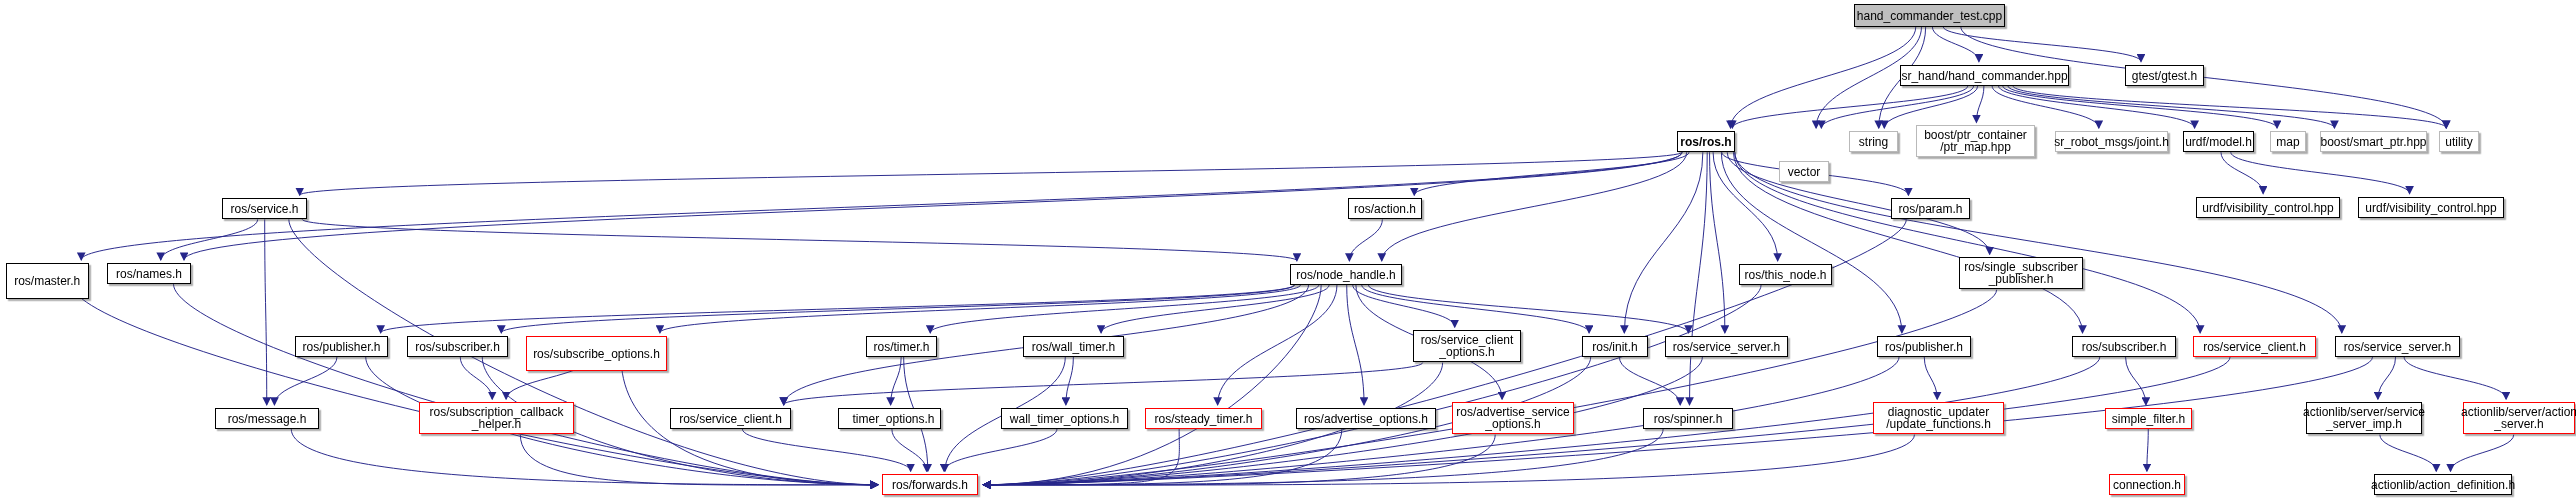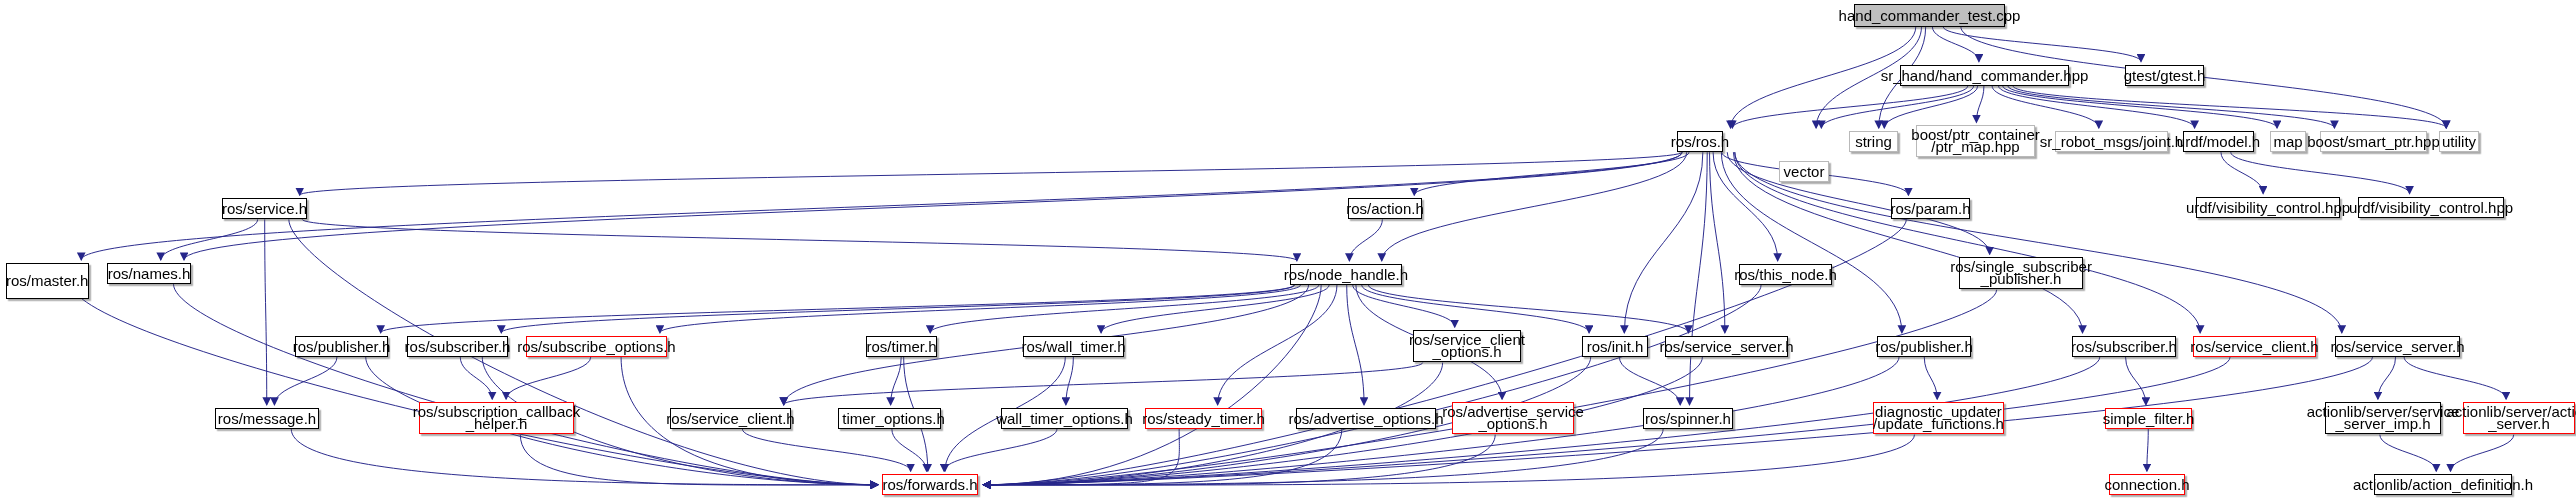--- a/index.html
+++ b/index.html
@@ -1,21 +1,21 @@
 <!DOCTYPE html>
 <html style="font-size:13px"><head>
 <meta charset="utf-8">
 <style>
   html,body{margin:0;padding:0;background:#ffffff;}
   #canvas{position:relative;width:2576px;height:501px;background:#ffffff;overflow:hidden;
           font-family:"Liberation Sans","DejaVu Sans",sans-serif;}
   #edge-layer{position:absolute;left:0;top:0;width:2576px;height:501px;}
   .node{position:absolute;box-sizing:border-box;background:#ffffff;color:#000000;
         display:flex;align-items:center;justify-content:center;text-align:center;
-        font-size:15px;line-height:12px;white-space:pre-line;
+        font-size:12px;line-height:12px;white-space:pre-line;
         border:1.2px solid #000000;box-shadow:2.4px 2.4px 1.2px rgba(70,70,70,0.45);
         cursor:pointer;}
   .node.border-red{border:1.2px solid #ff0000;}
   .node.border-gray{border:0.8px solid #b9b9b9;}
   .node.fill-gray{background:#bfbfbf;}
 </style>
 </head>
 <body>
 
 <div id="canvas">
@@ -114,21 +114,21 @@
       <path d="M2653.88,530 C2653.88,553.4 2652.2,558.6 2652.2,582" fill="none" stroke="#26268a" stroke-width="1.2" marker-end="url(#arrow)"></path>
       <path d="M2939.98,537 C2939.98,557.25 3009.7,561.75 3009.7,582" fill="none" stroke="#26268a" stroke-width="1.2" marker-end="url(#arrow)"></path>
       <path d="M3105.42,537 C3105.42,557.25 3027.3,561.75 3027.3,582" fill="none" stroke="#26268a" stroke-width="1.2" marker-end="url(#arrow)"></path>
       <path d="M88,351 C88,421 824,599 1084,599" fill="none" stroke="#26268a" stroke-width="1.2" marker-end="url(#arrow)"></path>
       <path d="M214,351 C214,421 824,599 1084,599" fill="none" stroke="#26268a" stroke-width="1.2" marker-end="url(#arrow)"></path>
     </svg>
 
 <div class="node border-black fill-gray" style="left: 1854px; top: 4px; width: 151px; height: 23px;"><span>hand_commander_test.cpp</span></div>
     <div class="node border-black" style="left: 1900px; top: 65px; width: 169px; height: 21px;"><span>sr_hand/hand_commander.hpp</span></div>
     <div class="node border-black" style="left: 2125px; top: 65px; width: 79px; height: 21px;"><span>gtest/gtest.h</span></div>
-    <div class="node border-black" style="left: 1677px; top: 131px; width: 46px; height: 21px;"><span>ros/ros.h</span></div>
+    <div class="node border-black" style="left: 1677px; top: 131px; width: 58px; height: 21px; font-weight: bold;"><span>ros/ros.h</span></div>
     <div class="node border-gray" style="left: 1779px; top: 131px; width: 50px; height: 21px; margin-top: 30px;"><span>vector</span></div>
     <div class="node border-gray" style="left: 1849px; top: 131px; width: 49px; height: 21px;"><span>string</span></div>
     <div class="node border-gray" style="left: 1916px; top: 125px; width: 119px; height: 32px;"><span>boost/ptr_container
 /ptr_map.hpp</span></div>
     <div class="node border-gray" style="left: 2055px; top: 131px; width: 113px; height: 21px;"><span>sr_robot_msgs/joint.h</span></div>
     <div class="node border-black" style="left: 2183px; top: 131px; width: 71px; height: 21px; justify-content: center;"><span>urdf/model.h</span></div>
     <div class="node border-gray" style="left: 2270px; top: 131px; width: 36px; height: 21px;"><span>map</span></div>
     <div class="node border-gray" style="left: 2320px; top: 131px; width: 107px; height: 21px;"><span>boost/smart_ptr.hpp</span></div>
     <div class="node border-gray" style="left: 2439px; top: 131px; width: 40px; height: 21px;"><span>utility</span></div>
     <div class="node border-black" style="left: 2196px; top: 197px; width: 144px; height: 21px;"><span>urdf/visibility_control.hpp</span></div>
@@ -137,21 +137,21 @@
     <div class="node border-black" style="left: 1348px; top: 198px; width: 74px; height: 21px;"><span>ros/action.h</span></div>
     <div class="node border-black" style="left: 1891px; top: 198px; width: 79px; height: 21px;"><span>ros/param.h</span></div>
     <div class="node border-black" style="left: 5.7px; top: 263px; width: 83px; height: 36px;"><span>ros/master.h</span></div>
     <div class="node border-black" style="left: 107px; top: 263px; width: 84px; height: 21px;"><span>ros/names.h</span></div>
     <div class="node border-black" style="left: 1290px; top: 264px; width: 112px; height: 21px;"><span>ros/node_handle.h</span></div>
     <div class="node border-black" style="left: 1739px; top: 264px; width: 93px; height: 21px;"><span>ros/this_node.h</span></div>
     <div class="node border-black" style="left: 1959px; top: 257px; width: 124px; height: 32px;"><span>ros/single_subscriber
 _publisher.h</span></div>
     <div class="node border-black" style="left: 295px; top: 336px; width: 93px; height: 21px;"><span>ros/publisher.h</span></div>
     <div class="node border-black" style="left: 407px; top: 336px; width: 101px; height: 21px;"><span>ros/subscriber.h</span></div>
-    <div class="node border-red" style="left: 526px; top: 336px; width: 141px; height: 21px; align-items: center;"><span>ros/subscribe_options.h</span></div>
+    <div class="node border-red" style="left: 526px; top: 336px; width: 141px; height: 35px; align-items: center;"><span>ros/subscribe_options.h</span></div>
     <div class="node border-black" style="left: 866px; top: 336px; width: 71px; height: 21px;"><span>ros/timer.h</span></div>
     <div class="node border-black" style="left: 1023px; top: 336px; width: 101px; height: 21px;"><span>ros/wall_timer.h</span></div>
     <div class="node border-black" style="left: 1413px; top: 330px; width: 108px; height: 32px;"><span>ros/service_client
 _options.h</span></div>
     <div class="node border-black" style="left: 1582px; top: 336px; width: 66px; height: 21px;"><span>ros/init.h</span></div>
     <div class="node border-black" style="left: 1665px; top: 336px; width: 123px; height: 21px;"><span>ros/service_server.h</span></div>
     <div class="node border-black" style="left: 1877px; top: 336px; width: 94px; height: 21px;"><span>ros/publisher.h</span></div>
     <div class="node border-black" style="left: 2072px; top: 336px; width: 104px; height: 21px;"><span>ros/subscriber.h</span></div>
     <div class="node border-red" style="left: 2193px; top: 336px; width: 123px; height: 21px;"><span>ros/service_client.h</span></div>
     <div class="node border-black" style="left: 2335px; top: 336px; width: 125px; height: 21px;"><span>ros/service_server.h</span></div>
@@ -162,21 +162,21 @@
     <div class="node border-black" style="left: 838px; top: 408px; width: 103px; height: 21px; padding-left: 8px;"><span>timer_options.h</span></div>
     <div class="node border-black" style="left: 1001px; top: 408px; width: 127px; height: 21px;"><span>wall_timer_options.h</span></div>
     <div class="node border-red" style="left: 1145px; top: 408px; width: 117px; height: 21px;"><span>ros/steady_timer.h</span></div>
     <div class="node border-black" style="left: 1296px; top: 408px; width: 140px; height: 21px;"><span>ros/advertise_options.h</span></div>
     <div class="node border-red" style="left: 1452px; top: 402px; width: 122px; height: 32px;"><span>ros/advertise_service
 _options.h</span></div>
     <div class="node border-black" style="left: 1643px; top: 408px; width: 90px; height: 21px;"><span>ros/spinner.h</span></div>
     <div class="node border-red" style="left: 1873px; top: 402px; width: 131px; height: 32px;"><span>diagnostic_updater
 /update_functions.h</span></div>
     <div class="node border-red" style="left: 2105px; top: 408px; width: 87px; height: 21px;"><span>simple_filter.h</span></div>
-    <div class="node border-black" style="left: 2306px; top: 402px; width: 116px; height: 32px; margin-left: 19px;"><span>actionlib/server/service
+    <div class="node border-black" style="left: 2306px; top: 402px; width: 116px; height: 32px;"><span>actionlib/server/service
 _server_imp.h</span></div>
     <div class="node border-red" style="left: 2463px; top: 402px; width: 112px; height: 32px;"><span>actionlib/server/action
 _server.h</span></div>
     <div class="node border-red" style="left: 882px; top: 474px; width: 96px; height: 21px;"><span>ros/forwards.h</span></div>
     <div class="node border-red" style="left: 2109px; top: 474px; width: 76px; height: 21px;"><span>connection.h</span></div>
     <div class="node border-black" style="left: 2374px; top: 474px; width: 138px; height: 21px;"><span>actionlib/action_definition.h</span></div>
   </div>
 
 
 </body></html>

